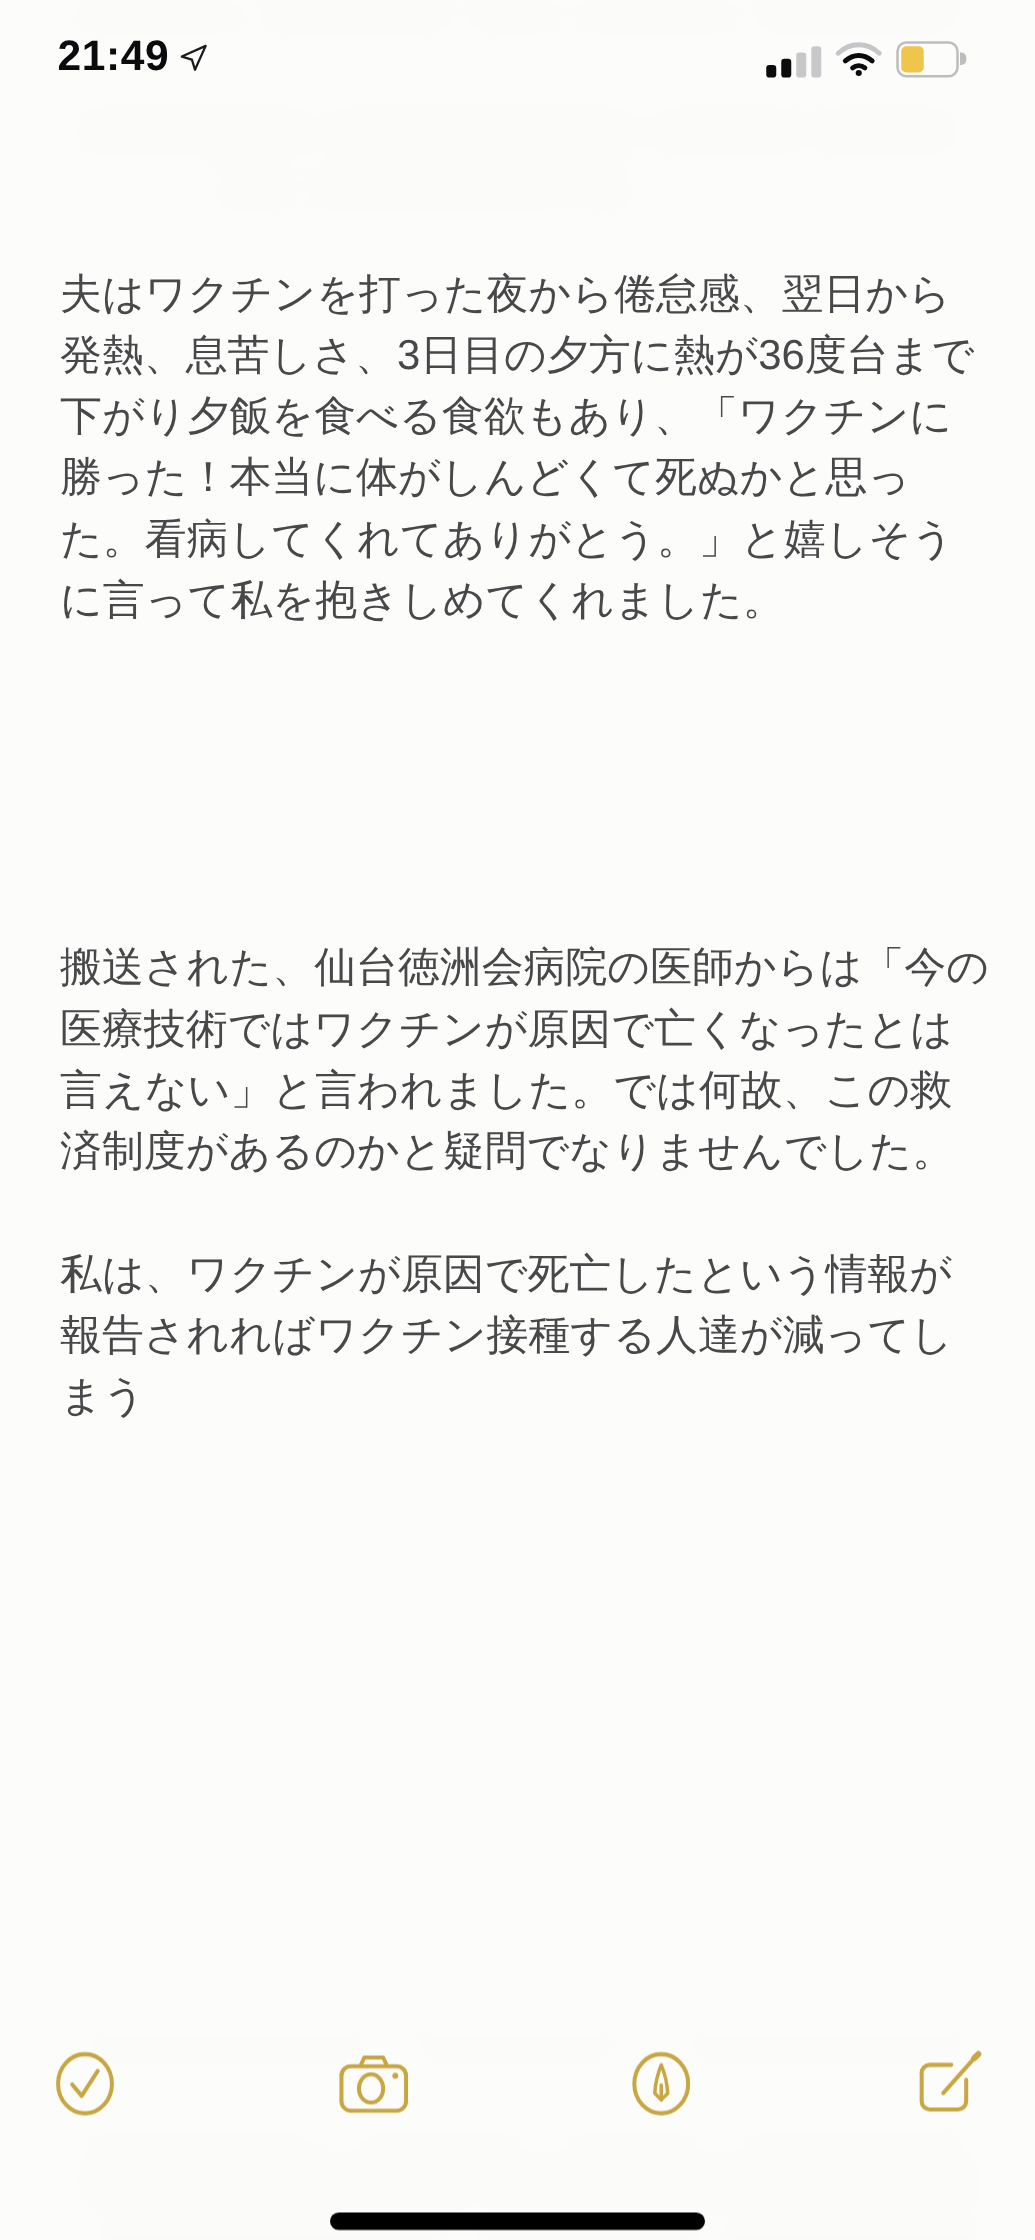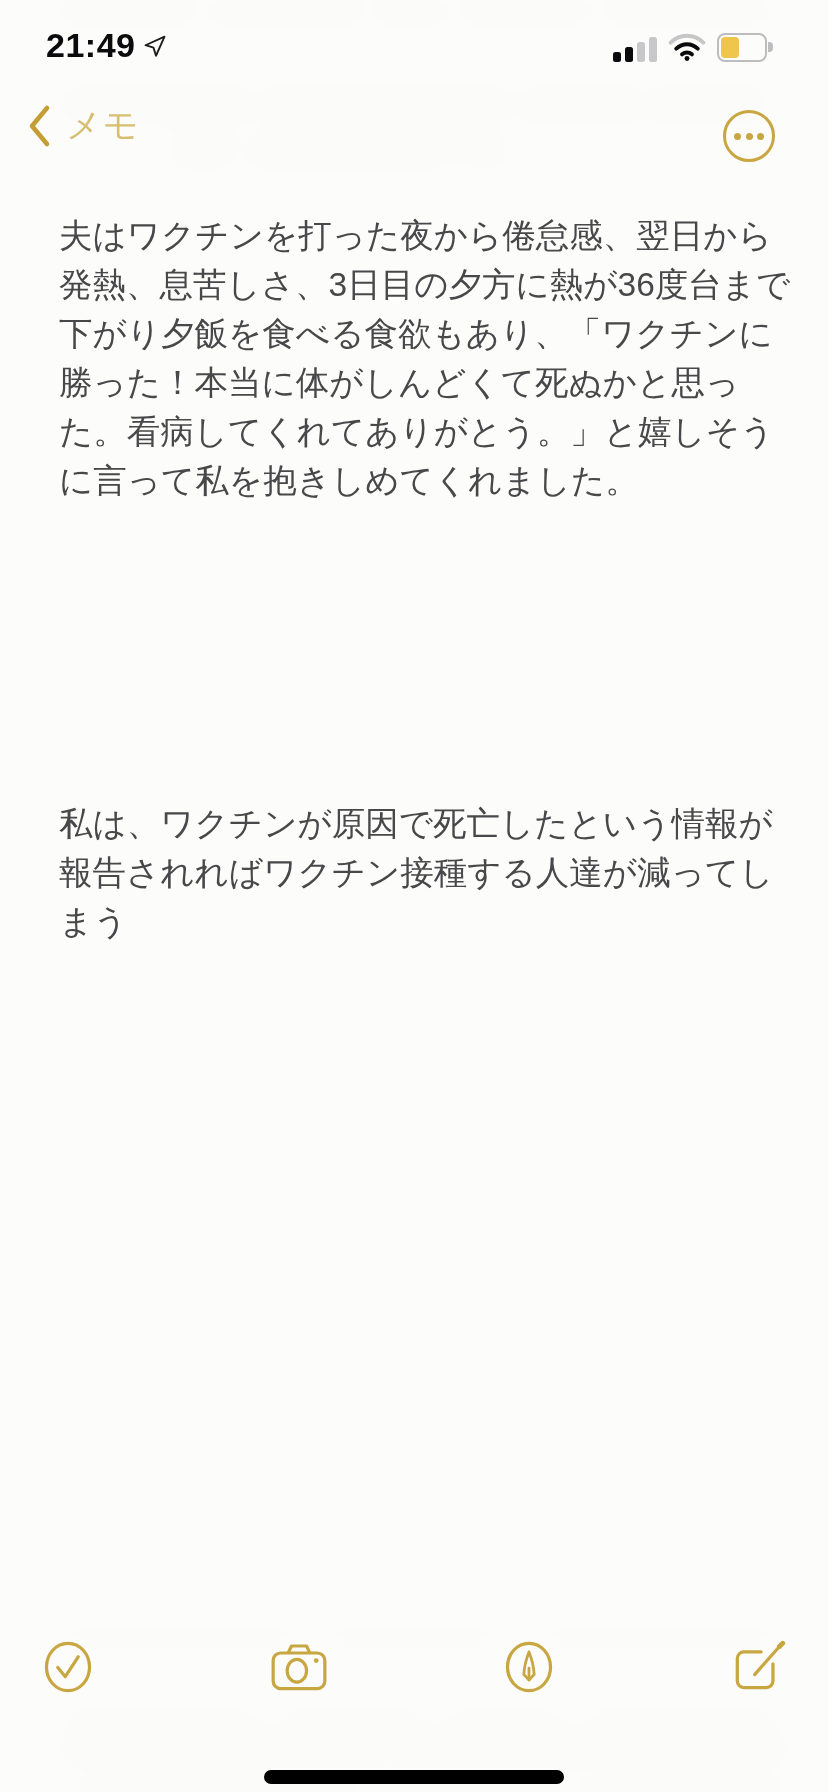--- a/index.html
+++ b/index.html
@@ -66,21 +66,21 @@
     font-size:35px;color:#D8BE70;letter-spacing:1px;
   }
   .more-btn{
     position:absolute;right:36px;top:16px;width:52px;height:52px;border-radius:50%;
     border:3.5px solid #C8A743;box-sizing:border-box;
     display:flex;align-items:center;justify-content:center;gap:4.5px;cursor:pointer;
   }
   .dot{width:7px;height:7px;border-radius:50%;background:#C8A743;}
   
   .note-body{
-    position:absolute;top:0;left:11px;right:0;
+    position:absolute;top:0;left:0;right:0;
     padding:211px 36px 0 48px;
     z-index:1;
   }
   .para{
     margin:0;
     font-size:33.5px;
     line-height:49px;
     min-height:49px;
     color:#48484A;
     word-break:break-all;
@@ -140,20 +140,21 @@
   <div class="art" style="left:382px;top:1778px;width:178px;height:14px;"></div>
   <div class="art" style="left:582px;top:1778px;width:198px;height:14px;"></div>
 
   <div class="note-body">
       <p class="para">夫はワクチンを打った夜から倦怠感、翌日から発熱、息苦しさ、3日目の夕方に熱が36度台まで下がり夕飯を食べる食欲もあり、「ワクチンに勝った！本当に体がしんどくて死ぬかと思った。看病してくれてありがとう。」と嬉しそうに言って私を抱きしめてくれました。</p>
       <p class="para"></p>
       <p class="para"></p>
       <p class="para"></p>
       <p class="para"></p>
       <p class="para"></p>
+      <p class="para">搬送された、仙台徳洲会病院の医師からは「今の医療技術ではワクチンが原因で亡くなったとは言えない」と言われました。では何故、この救済制度があるのかと疑問でなりませんでした。</p>
       <p class="para"></p>
       <p class="para">私は、ワクチンが原因で死亡したという情報が報告されればワクチン接種する人達が減ってしまう</p>
     </div>
 
   <div class="header">
     <div class="statusbar">
       <div class="time-wrap">
         <span class="time">21:49</span>
         <span style="display:flex;">
           <svg width="26" height="26" viewBox="0 0 24 24">
@@ -176,35 +177,20 @@
             <circle cx="16" cy="21.8" r="2.1" fill="#0b0b0d"></circle>
           </svg>
         </span>
         <div class="battery">
           <div class="bat-shell"></div>
           <div class="bat-fill" style="width: 18px;"></div>
           <div class="bat-nub"></div>
         </div>
       </div>
     </div>
-    <div class="navbar">
-      <div class="back">
-        <span style="display:flex;">
-          <svg width="26" height="46" viewBox="0 0 26 46">
-            <path d="M21 5 L6 23 L21 41" fill="none" stroke="#C49E35" stroke-width="4.6" stroke-linecap="round" stroke-linejoin="round"></path>
-          </svg>
-        </span>
-        <span class="back-label">メモ</span>
-      </div>
-      <div class="more-btn" aria-label="more">
-        <span class="dot"></span>
-        <span class="dot"></span>
-        <span class="dot"></span>
-      </div>
-    </div>
   </div>
 
   <div class="bottombar">
     <div class="tool-row">
       <button class="tool-btn">
         <span style="display:flex;">
           <svg width="52" height="56" viewBox="0 0 48 52">
             <ellipse cx="24" cy="26" rx="20" ry="22" fill="none" stroke="#C8A743" stroke-width="3"></ellipse>
             <path d="M14.5 26.5 L21.5 35 L33.5 16.5" fill="none" stroke="#C8A743" stroke-width="3" stroke-linecap="round" stroke-linejoin="round"></path>
           </svg>

